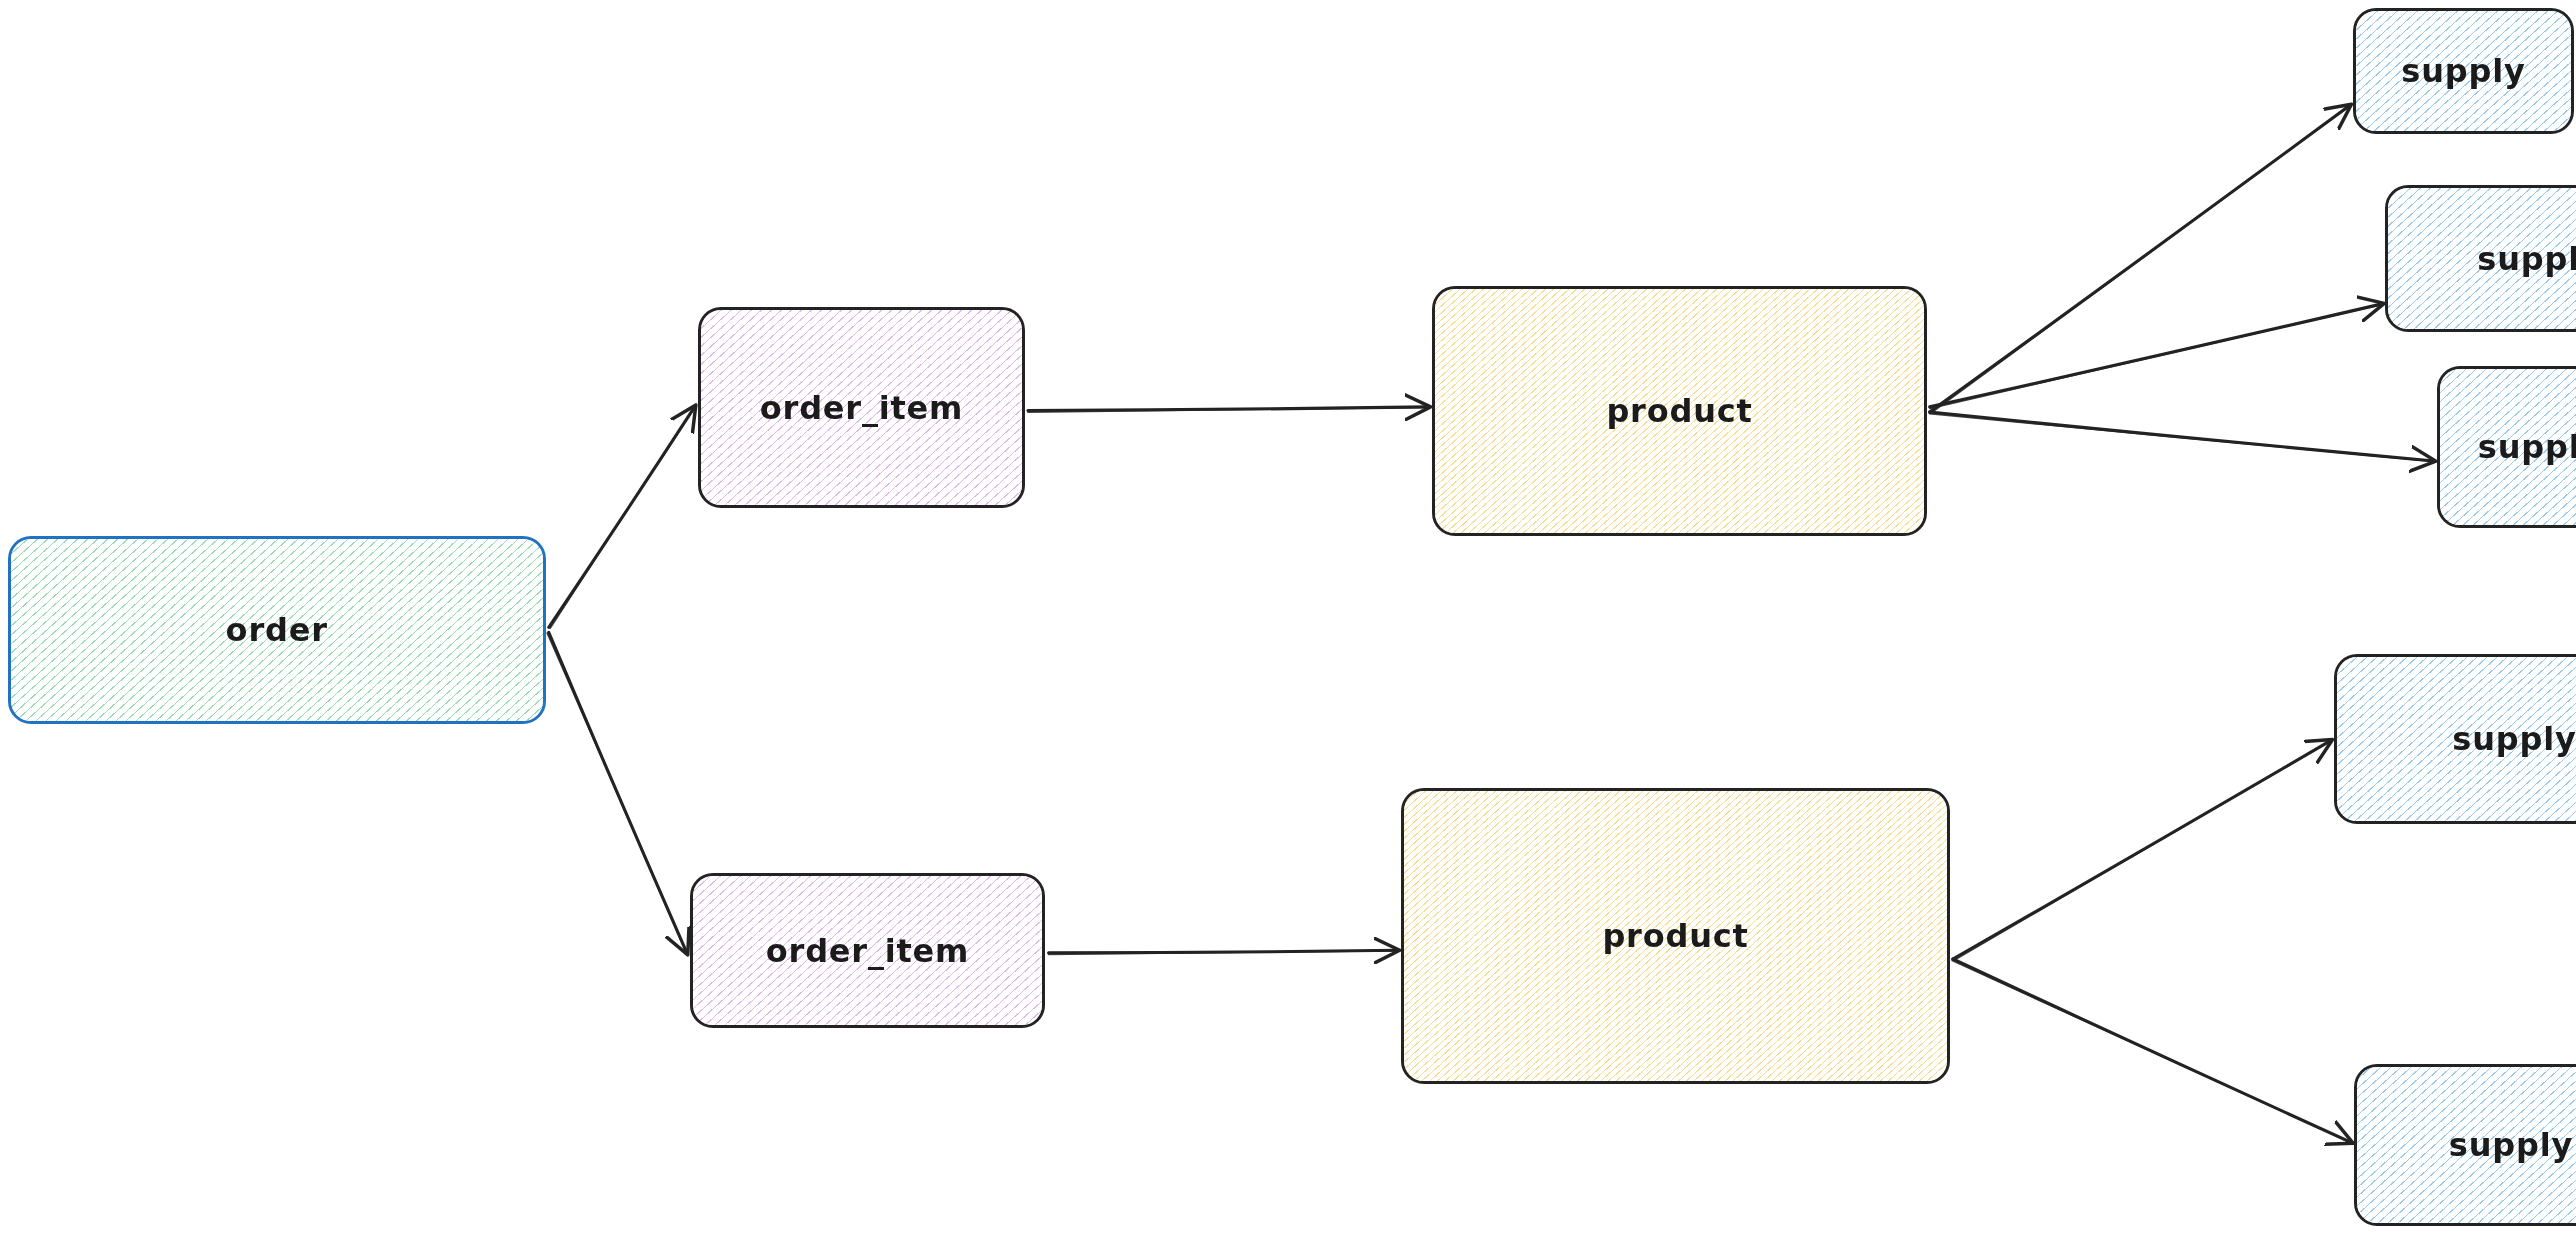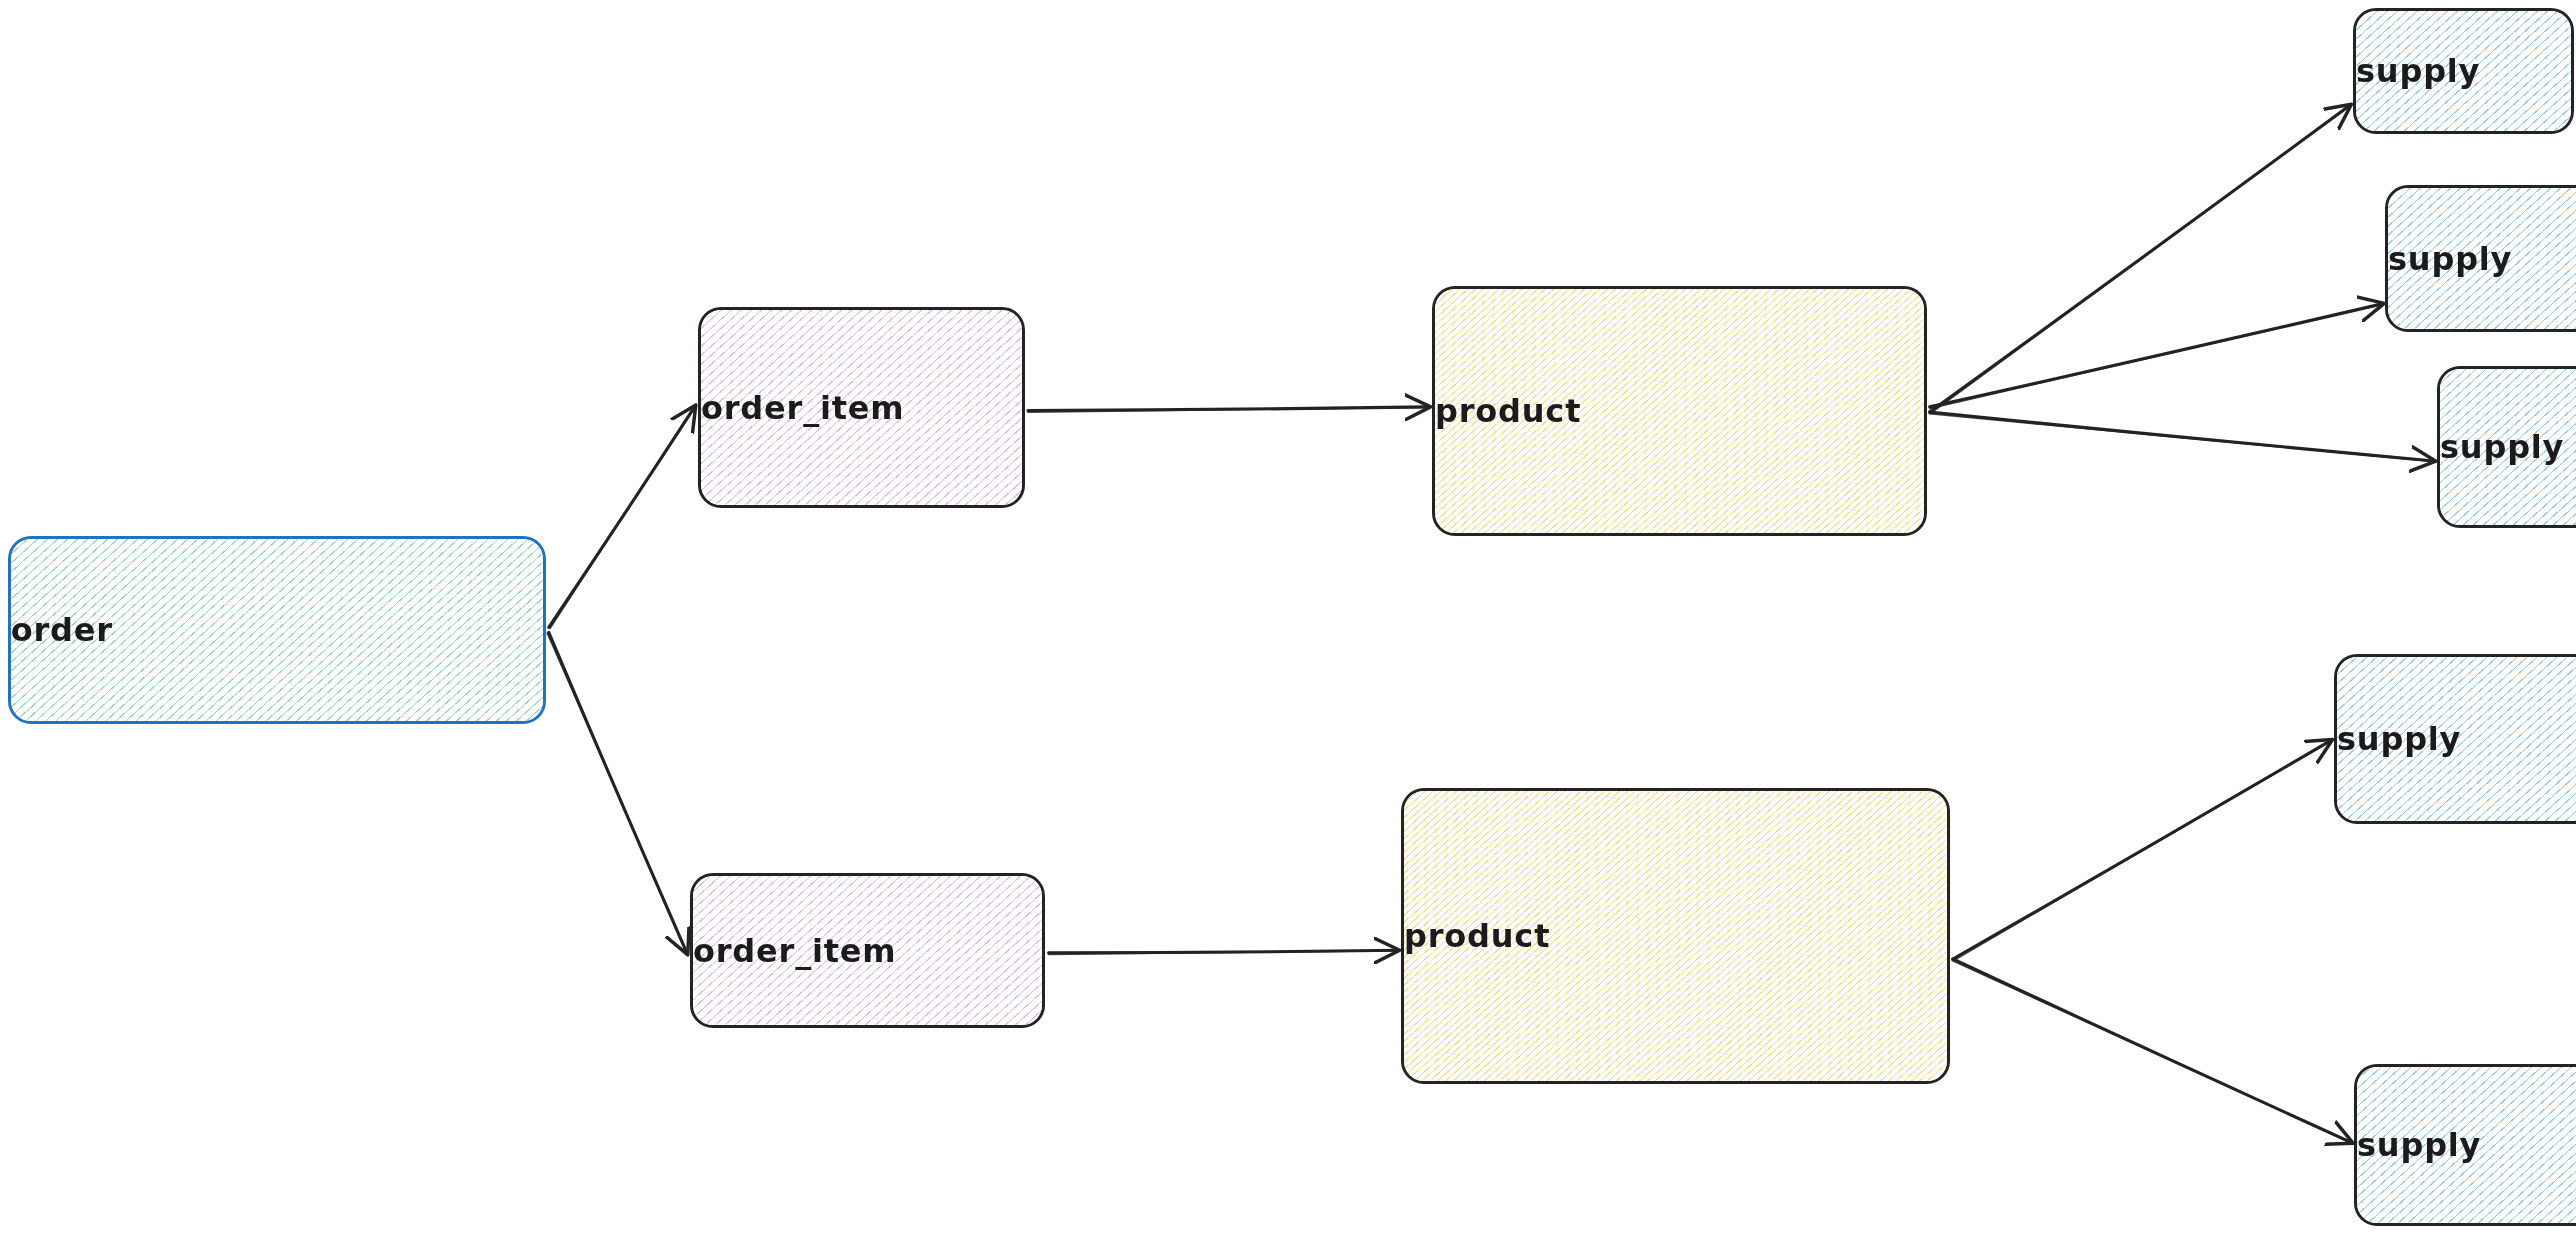--- a/index.html
+++ b/index.html
@@ -24,21 +24,21 @@
     left: 0; top: 0;
     width: 2700px;
     height: 1233px;
     pointer-events: none;
   }
   .node {
     position: absolute;
     box-sizing: border-box;
     display: flex;
     align-items: center;
-    justify-content: flex-start;
+    justify-content: center;
     border-radius: 23px;
     border: 3.6px solid #232323;
     overflow: hidden;
   }
   .node .hatch {
     position: absolute;
     left: -2.1px; top: -2.1px; right: -2.1px; bottom: -2.1px;
     pointer-events: none;
   }
   .node .label {

